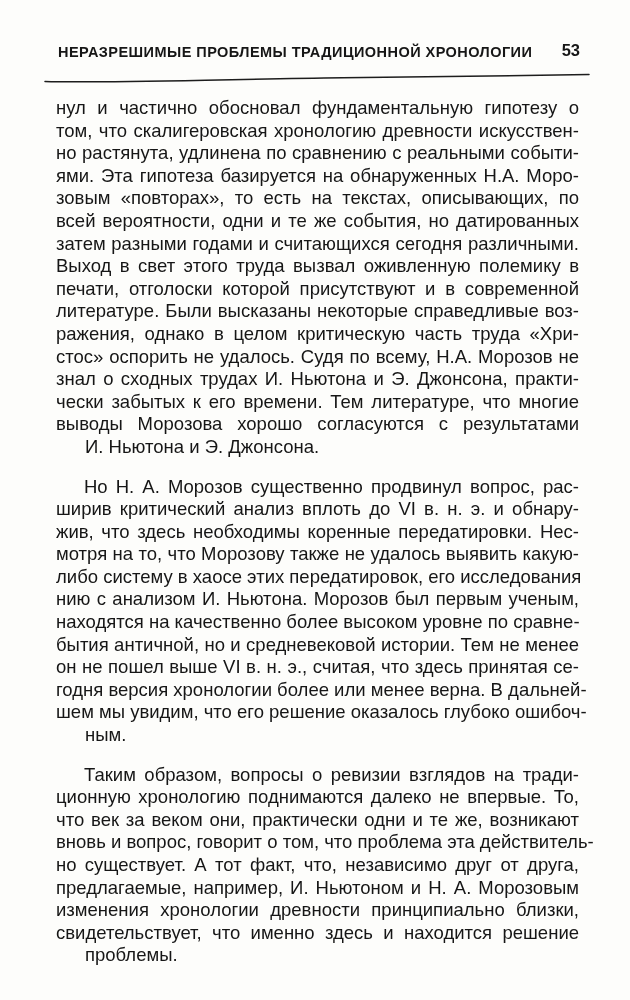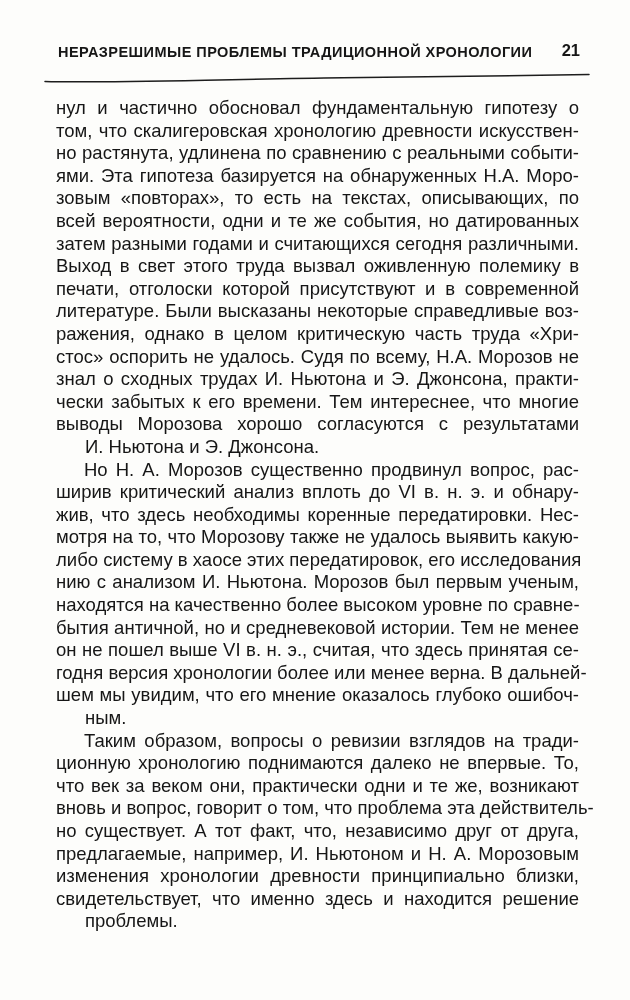--- a/index.html
+++ b/index.html
@@ -62,64 +62,65 @@
     text-align: justify;
     text-align-last: justify;
     white-space: nowrap;
   }
   .line.para-end {
     text-align-last: left;
     margin-left: 29px;
   }
   .line.indent {
     text-indent: 28px;
+    margin-top: 17px;
   }
 </style>
 </head>
 <body style="--paper: #fdfdfb; --ink: #161616;">
 
 <div class="page">
 
   <header class="running-head">
     <span class="rh-title">НЕРАЗРЕШИМЫЕ ПРОБЛЕМЫ ТРАДИЦИОННОЙ ХРОНОЛОГИИ</span>
-    <span class="rh-page">21</span>
+    <span class="rh-page">53</span>
   </header>
 
   <svg class="rule" viewBox="0 0 548 14" aria-hidden="true">
     <path d="M2,11.5 C60,13.2 160,9.6 300,7.8 C400,6.6 490,5.4 546,4.6" fill="none" stroke="#1d1d1d" stroke-width="1.5" stroke-linecap="round"></path>
   </svg>
 
   <main class="body-text">
       <div class="line">нул и частично обосновал фундаментальную гипотезу о</div>
       <div class="line">том, что скалигеровская хронологию древности искусствен-</div>
       <div class="line">но растянута, удлинена по сравнению с реальными событи-</div>
       <div class="line">ями. Эта гипотеза базируется на обнаруженных Н.А. Моро-</div>
       <div class="line">зовым «повторах», то есть на текстах, описывающих, по</div>
       <div class="line">всей вероятности, одни и те же события, но датированных</div>
       <div class="line">затем разными годами и считающихся сегодня различными.</div>
       <div class="line">Выход в свет этого труда вызвал оживленную полемику в</div>
       <div class="line">печати, отголоски которой присутствуют и в современной</div>
       <div class="line">литературе. Были высказаны некоторые справедливые воз-</div>
       <div class="line">ражения, однако в целом критическую часть труда «Хри-</div>
       <div class="line">стос» оспорить не удалось. Судя по всему, Н.А. Морозов не</div>
       <div class="line">знал о сходных трудах И. Ньютона и Э. Джонсона, практи-</div>
-      <div class="line">чески забытых к его времени. Тем интереснее, что многие</div>
+      <div class="line">чески забытых к его времени. Тем литературе, что многие</div>
       <div class="line">выводы Морозова хорошо согласуются с результатами</div>
       <div class="line para-end">И. Ньютона и Э. Джонсона.</div>
       <div class="line indent">Но Н. А. Морозов существенно продвинул вопрос, рас-</div>
       <div class="line">ширив критический анализ вплоть до VI в. н. э. и обнару-</div>
       <div class="line">жив, что здесь необходимы коренные передатировки. Нес-</div>
       <div class="line">мотря на то, что Морозову также не удалось выявить какую-</div>
       <div class="line">либо систему в хаосе этих передатировок, его исследования</div>
       <div class="line">нию с анализом И. Ньютона. Морозов был первым ученым,</div>
       <div class="line">находятся на качественно более высоком уровне по сравне-</div>
       <div class="line">бытия античной, но и средневековой истории. Тем не менее</div>
       <div class="line">он не пошел выше VI в. н. э., считая, что здесь принятая се-</div>
       <div class="line">годня версия хронологии более или менее верна. В дальней-</div>
-      <div class="line">шем мы увидим, что его мнение оказалось глубоко ошибоч-</div>
+      <div class="line">шем мы увидим, что его решение оказалось глубоко ошибоч-</div>
       <div class="line para-end">ным.</div>
       <div class="line indent">Таким образом, вопросы о ревизии взглядов на тради-</div>
       <div class="line">ционную хронологию поднимаются далеко не впервые. То,</div>
       <div class="line">что век за веком они, практически одни и те же, возникают</div>
       <div class="line">вновь и вопрос, говорит о том, что проблема эта действитель-</div>
       <div class="line">но существует. А тот факт, что, независимо друг от друга,</div>
       <div class="line">предлагаемые, например, И. Ньютоном и Н. А. Морозовым</div>
       <div class="line">изменения хронологии древности принципиально близки,</div>
       <div class="line">свидетельствует, что именно здесь и находится решение</div>
       <div class="line para-end">проблемы.</div>

